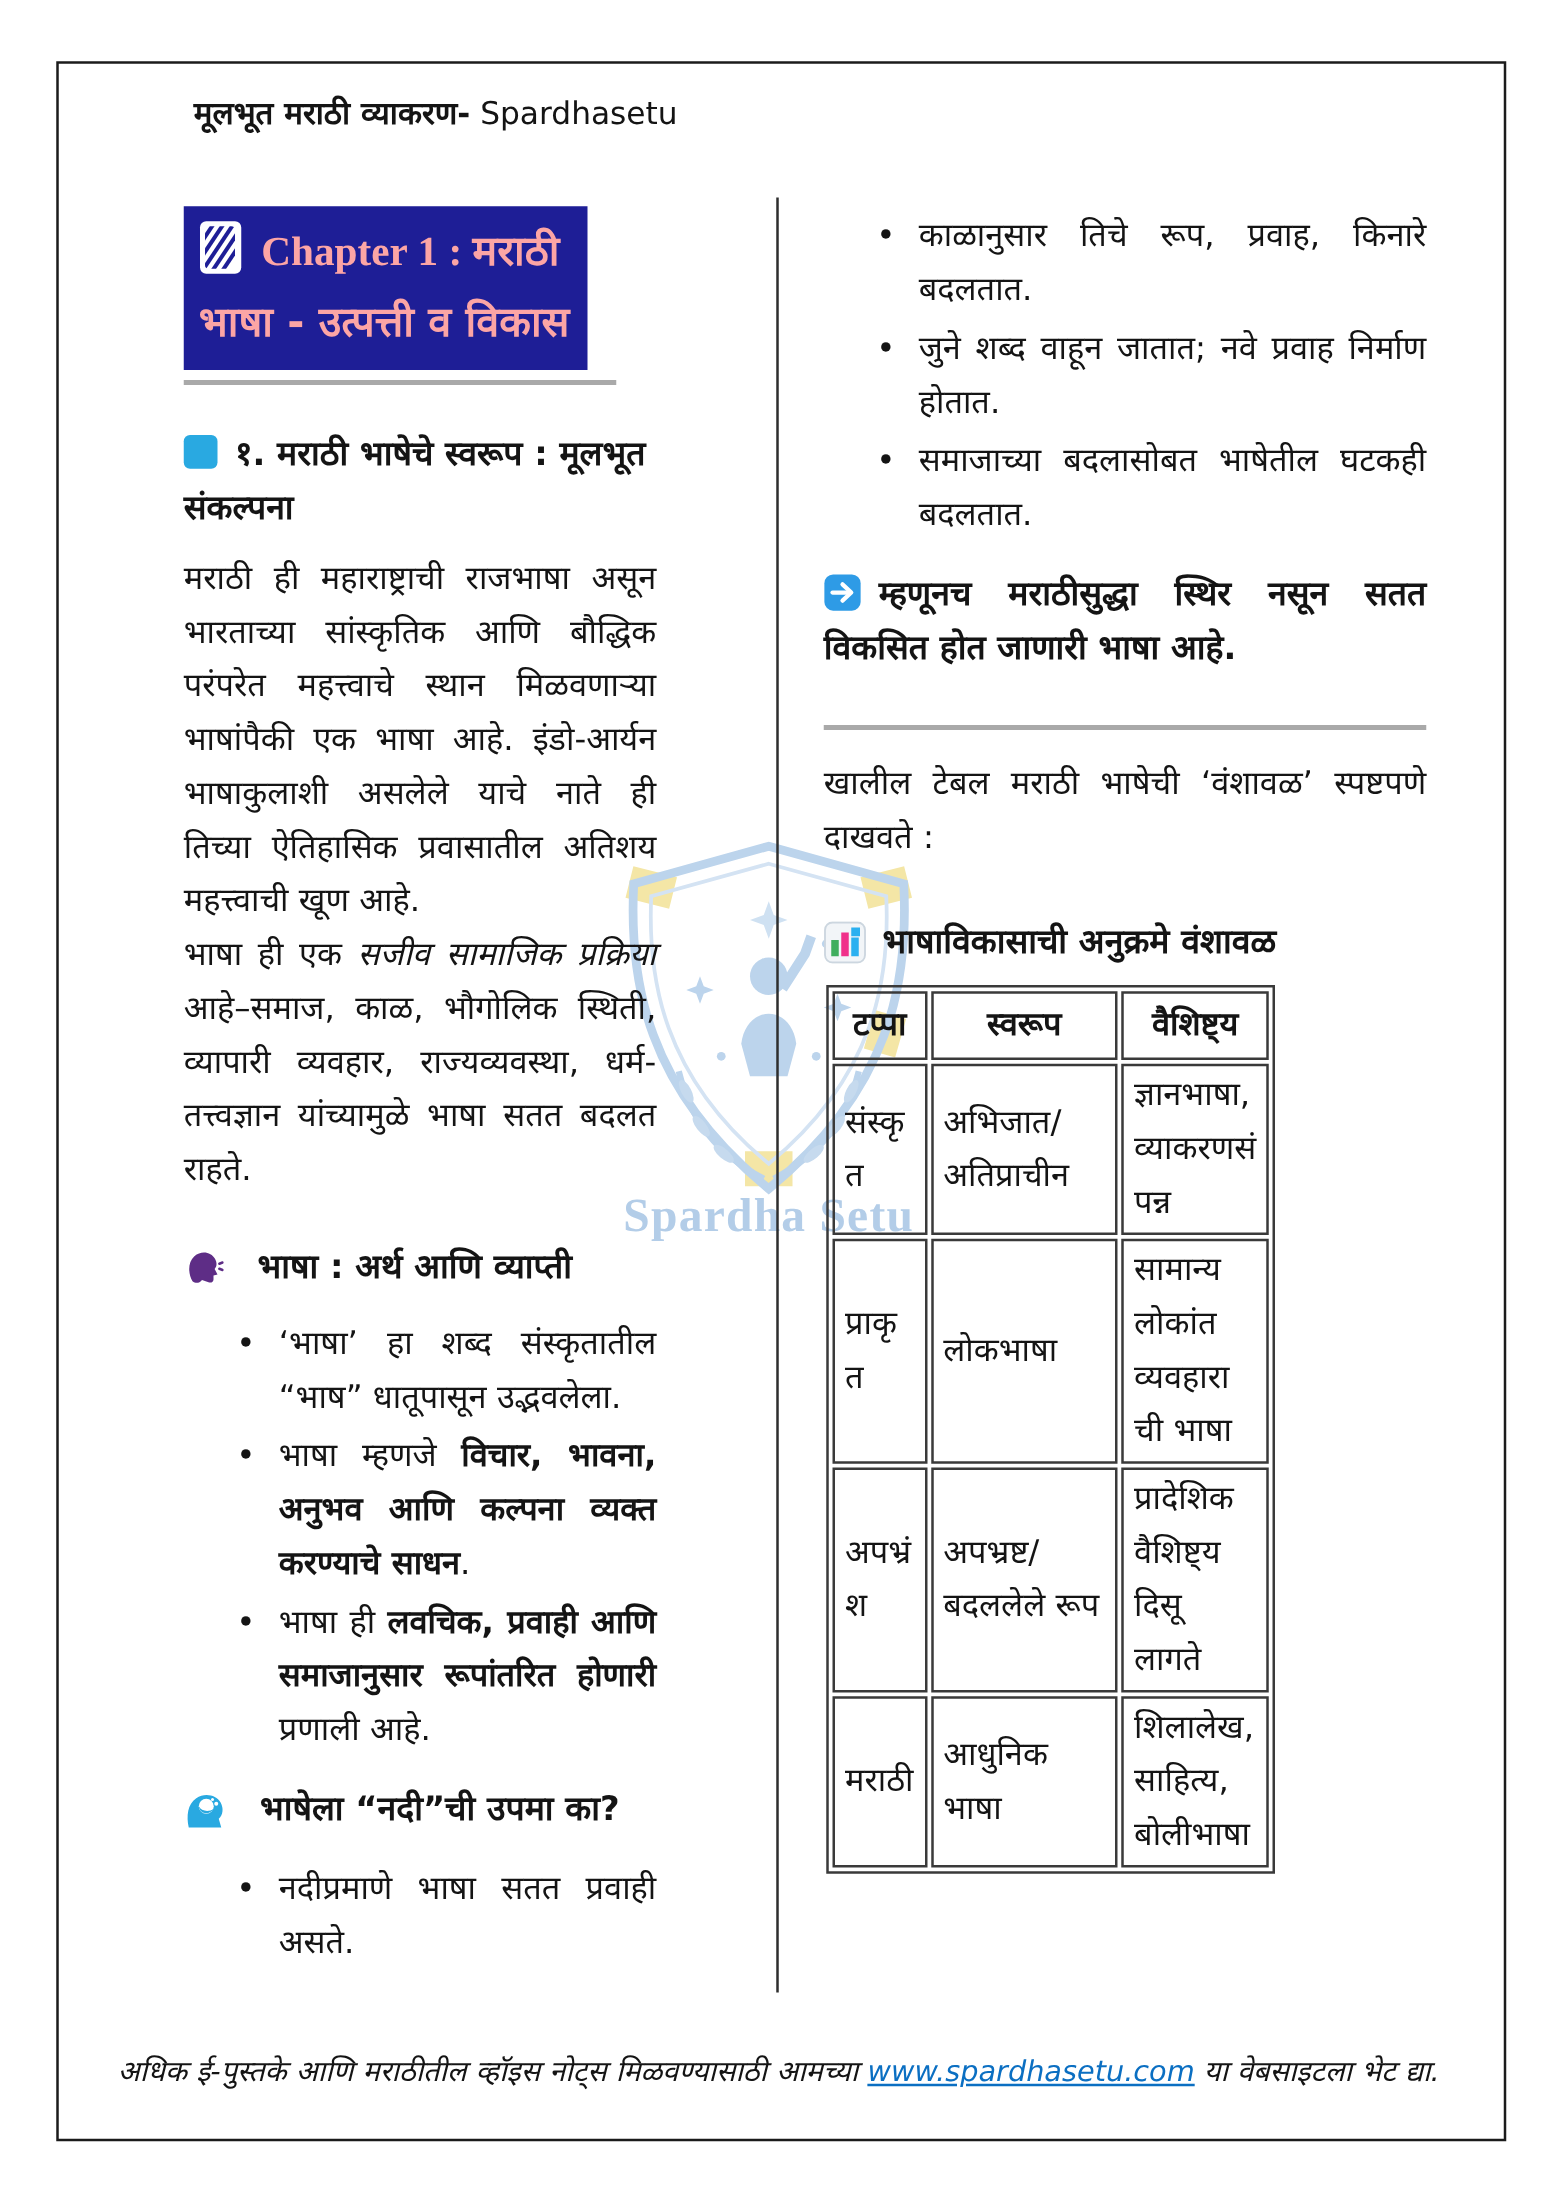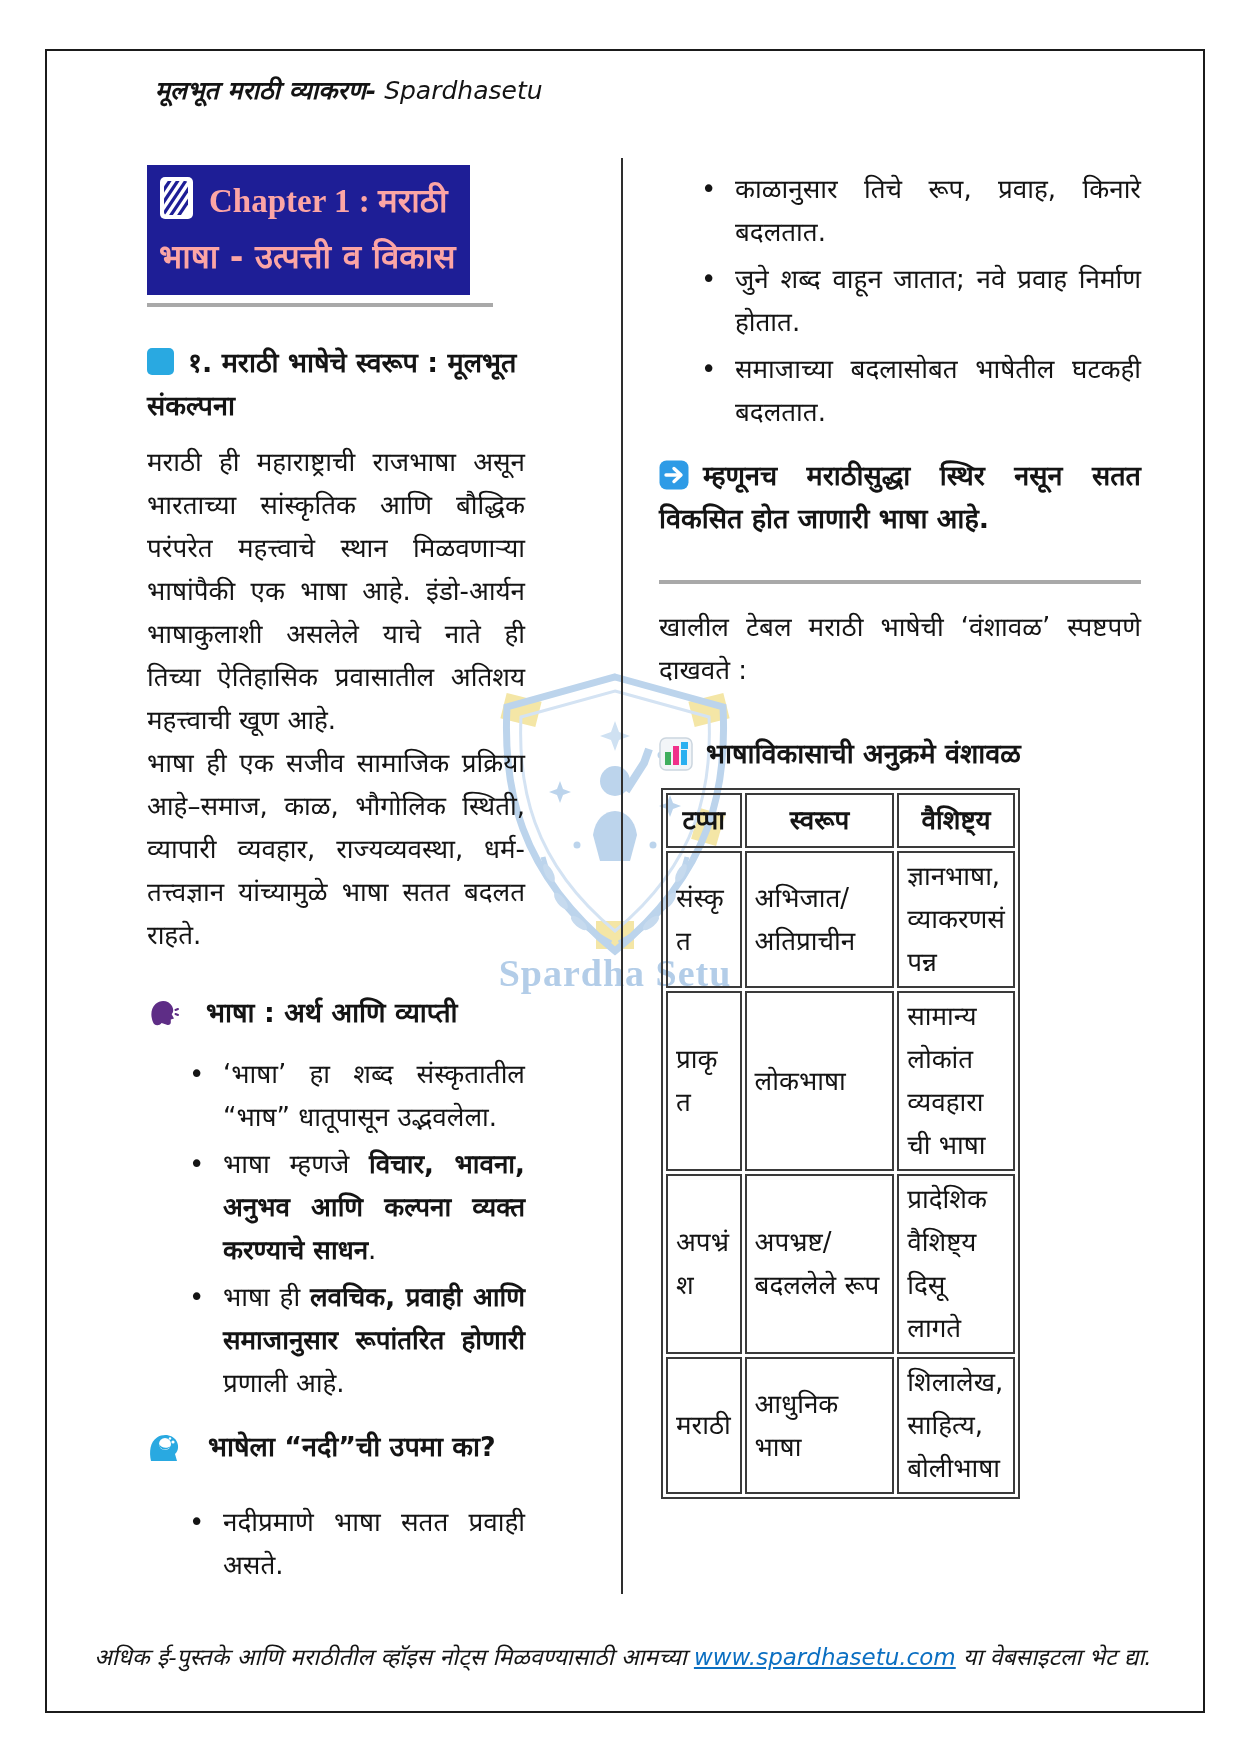--- a/index.html
+++ b/index.html
@@ -2,41 +2,41 @@
 <html><head>
 <meta charset="utf-8">
 <style>
   html,body{margin:0;padding:0;}
   body{
     width:1241px;height:1755px;position:relative;background:#ffffff;
     font-family:"DejaVu Sans","Liberation Sans",sans-serif;color:#141414;
     overflow:hidden;
   }
   .page-border{position:absolute;left:45px;top:49px;width:1156px;height:1660px;border:2px solid #1b1b1b;}
-  .doc-header{position:absolute;left:155px;top:72px;font-size:25px;font-style:italic;z-index:2;}
+  .doc-header{position:absolute;left:155px;top:72px;font-size:25px;z-index:2;}
   .doc-header .mr{font-weight:bold;}
   .vdivider{position:absolute;left:621px;top:158px;width:2px;height:1436px;background:#2e2e2e;z-index:2;}
 
   .col-left{position:absolute;left:147px;top:165px;width:378px;z-index:2;}
   .col-right{position:absolute;left:659px;top:158px;width:482px;z-index:2;}
 
   .banner{display:inline-block;background:#1e1e96;color:#fca5a5;font-size:33px;font-weight:bold;
           line-height:56px;padding:8px 14px 10px 12px;}
   .banner .serif{font-family:"Liberation Serif","DejaVu Serif",serif;}
   .banner svg{vertical-align:-8px;margin-right:12px;}
 
   .hr{height:4px;background:#a9a9a9;border:0;margin:0;}
   .hr-left{margin-top:8px;width:346px;}
   .hr-right{margin-top:40px;width:482px;}
 
   .section-head{font-size:27px;font-weight:bold;line-height:43px;margin:34px 0 0;text-align:left;}
   .sq{display:inline-block;width:27px;height:27px;background:#29a9e1;border-radius:5px;margin-right:14px;vertical-align:-3px;}
 
   .body-p{font-size:26px;line-height:43px;text-align:justify;margin:14px 0 0;}
-  .body-p .it{}
+  .body-p .it{font-style:italic;}
 
   ul.blt{list-style:none;margin:22px 0 0;padding:0 0 0 40px;}
   ul.blt li{position:relative;padding-left:36px;font-size:26px;line-height:43px;text-align:justify;margin:0 0 4px;}
   ul.blt li::before{content:"\2022";position:absolute;left:2px;top:0;font-size:26px;}
 
   .sub-head{font-size:27px;font-weight:bold;line-height:36px;margin:38px 0 0;display:flex;align-items:center;gap:27px;}
   .sub-head svg{flex:0 0 auto;}
 
   .note{font-size:27px;font-weight:bold;line-height:43px;text-align:justify;margin:20px 0 0;}
   .note svg{vertical-align:-5px;margin-right:14px;}
@@ -151,21 +151,21 @@
     <svg width="34" height="34" viewBox="0 0 34 34">
         <path d="M4 31 C2 22 3 12 10 7.5 C17 3 26 5 29.5 11 C32 15.5 31.5 21 28 24 L30 31 Z" fill="#29a9e1"></path>
         <circle cx="18" cy="14" r="6" fill="#ffffff"></circle>
         <path d="M12 14 C14 18 20 19 24 16 C21 21 13 21 12 14 Z" fill="#29a9e1"></path>
         <circle cx="26" cy="12" r="1.6" fill="#ffffff"></circle>
         <circle cx="23" cy="8.5" r="1.2" fill="#ffffff"></circle>
       </svg>
     <span>भाषेला “नदी”ची उपमा का?</span>
   </div>
 
-  <ul class="blt" style="margin-top:36px;">
+  <ul class="blt" style="margin-top:24px;">
     <li>नदीप्रमाणे भाषा सतत प्रवाही असते.</li>
   </ul>
 </div>
 
 <div class="col-right">
 
   <ul class="blt" style="margin-top:10px;">
     <li>काळानुसार तिचे रूप, प्रवाह, किनारे बदलतात.</li>
     <li>जुने शब्द वाहून जातात; नवे प्रवाह निर्माण होतात.</li>
     <li>समाजाच्या बदलासोबत भाषेतील घटकही बदलतात.</li>

